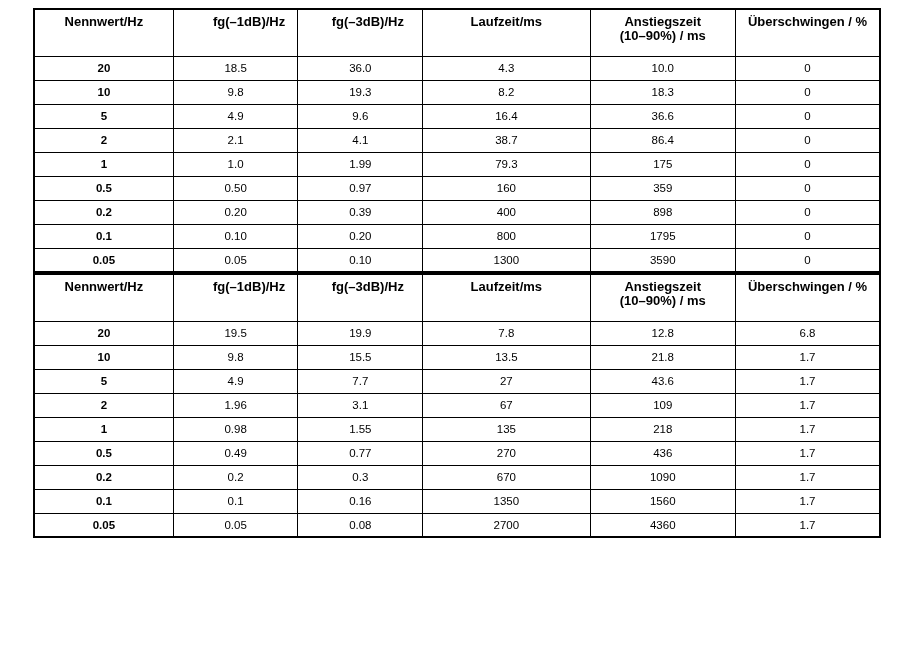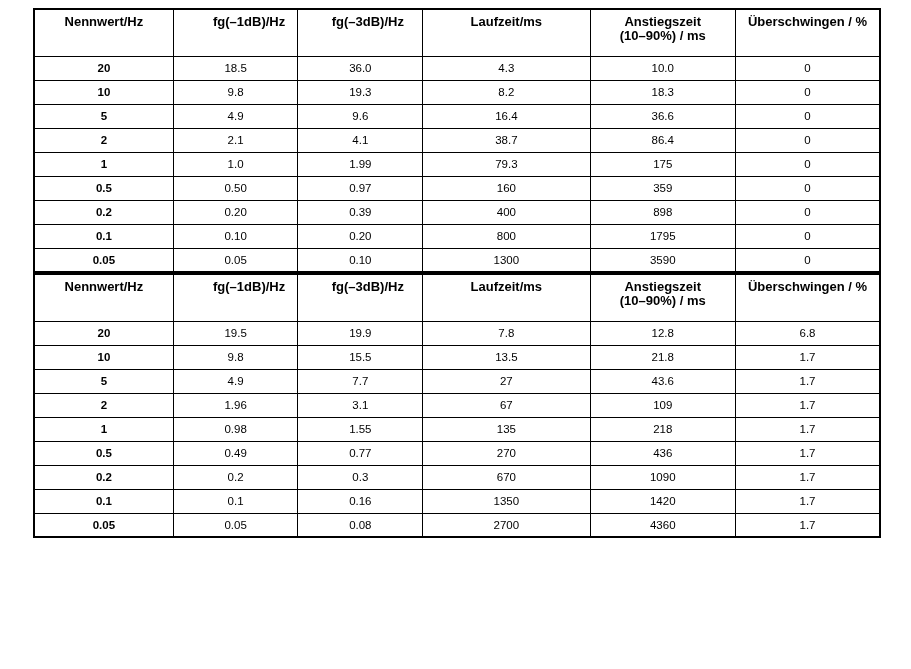--- a/index.html
+++ b/index.html
@@ -257,21 +257,21 @@
             <td>0.3</td>
             <td>670</td>
             <td>1090</td>
             <td>1.7</td>
           </tr>
           <tr>
             <td>0.1</td>
             <td>0.1</td>
             <td>0.16</td>
             <td>1350</td>
-            <td>1420</td>
+            <td>1560</td>
             <td>1.7</td>
           </tr>
           <tr>
             <td>0.05</td>
             <td>0.05</td>
             <td>0.08</td>
             <td>2700</td>
             <td>4360</td>
             <td>1.7</td>
           </tr>

